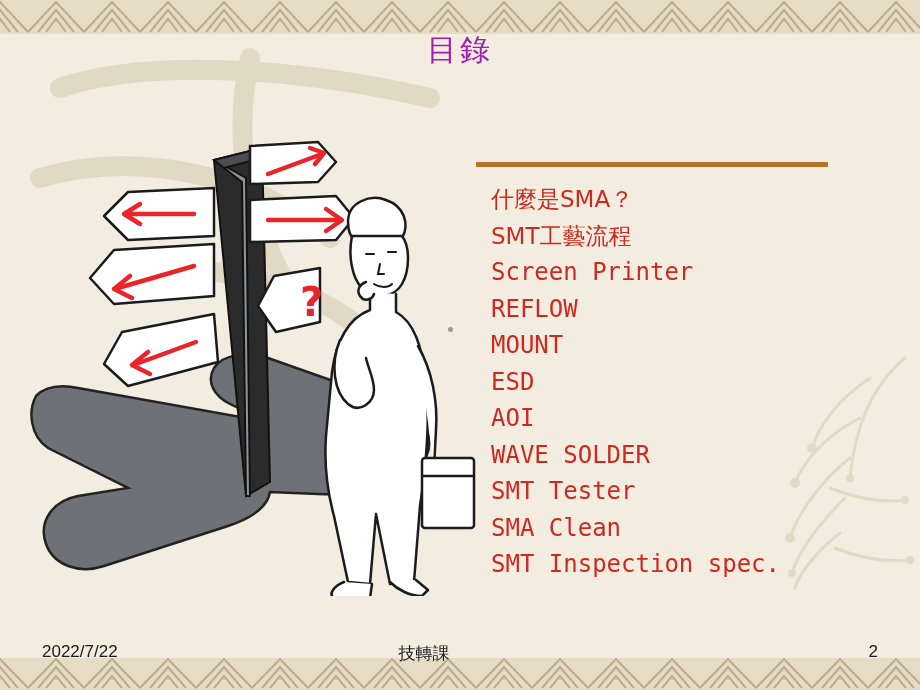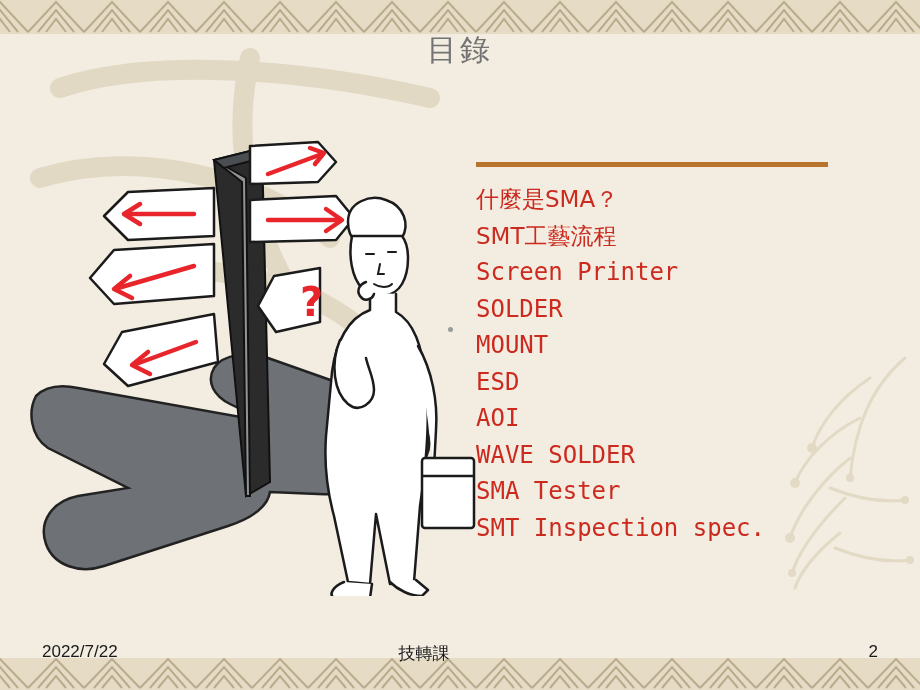--- a/index.html
+++ b/index.html
@@ -29,40 +29,41 @@
   .bg-brush{
     position:absolute;left:0;top:28px;width:920px;height:600px;
     pointer-events:none;
   }
   
   .title{
     position:absolute;left:0;top:30px;width:920px;
     text-align:center;
     font-family:"DejaVu Sans", sans-serif;
     font-size:30px;
-    color:#737373;
+    color:#a21caf;
     letter-spacing:3px;
   }
   
   .list-block{
     position:absolute;left:476px;top:162px;width:352px;
   }
   .list-rule{
     width:352px;height:5px;background:#b8732c;margin-bottom:14px;
   }
   .list-bullet{
     position:absolute;left:-28px;top:165px;
     width:5px;height:5px;border-radius:50%;background:#9a9a9a;
   }
   .list-items{
     font-family:"DejaVu Sans Mono", monospace;
     font-size:24px;
     line-height:36.5px;
     color:#cc2a1e;
     white-space:nowrap;
+    margin-left:15px;
   }
   .list-items .it{display:block;}
   .list-items .cjk{
     font-family:"DejaVu Sans", sans-serif;
     font-size:23px;
   }
   
   .footer{
     position:absolute;left:0;bottom:24px;width:920px;height:24px;
   }
@@ -241,26 +242,27 @@
     </g>
   </svg>
 
   <div class="list-block">
     <div class="list-rule"></div>
     <div class="list-bullet"></div>
     <div class="list-items">
       <span class="it cjk">什麼是SMA？</span>
       <span class="it cjk">SMT工藝流程</span>
       <span class="it">Screen Printer</span>
-      <span class="it">SOLDER</span>
+      <span class="it">REFLOW</span>
       <span class="it">MOUNT</span>
       <span class="it">ESD</span>
       <span class="it">AOI</span>
       <span class="it">WAVE SOLDER</span>
-      <span class="it">SMA Tester</span>
+      <span class="it">SMT Tester</span>
+      <span class="it">SMA Clean</span>
       <span class="it">SMT Inspection spec.</span>
     </div>
   </div>
 
   <div class="footer">
     <div class="date">2022/7/22</div>
     <div class="center">技轉課</div>
     <div class="page">2</div>
   </div>
 

